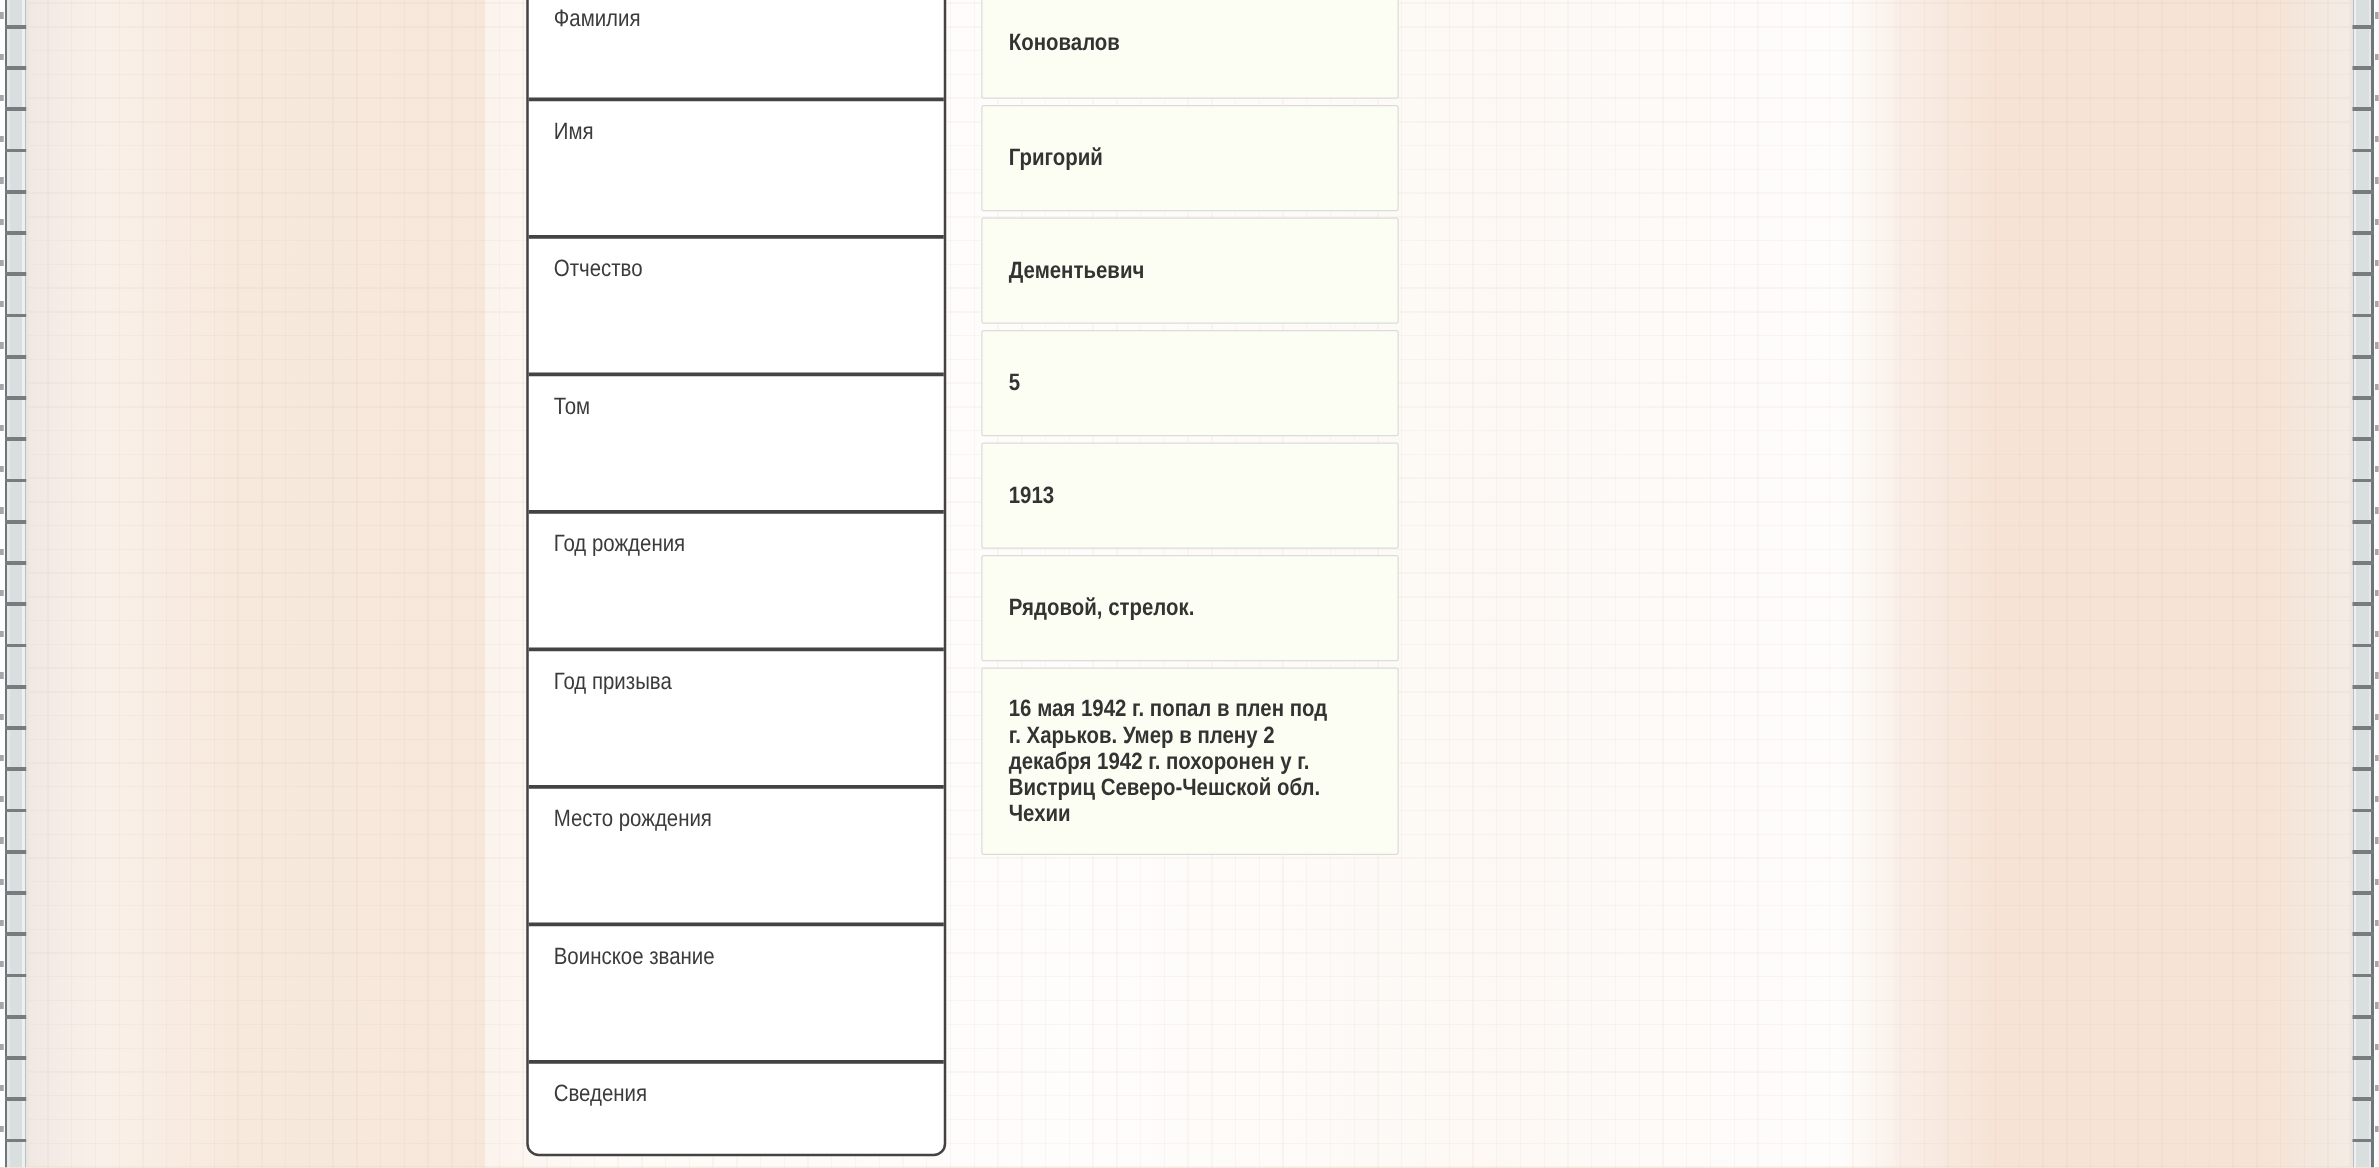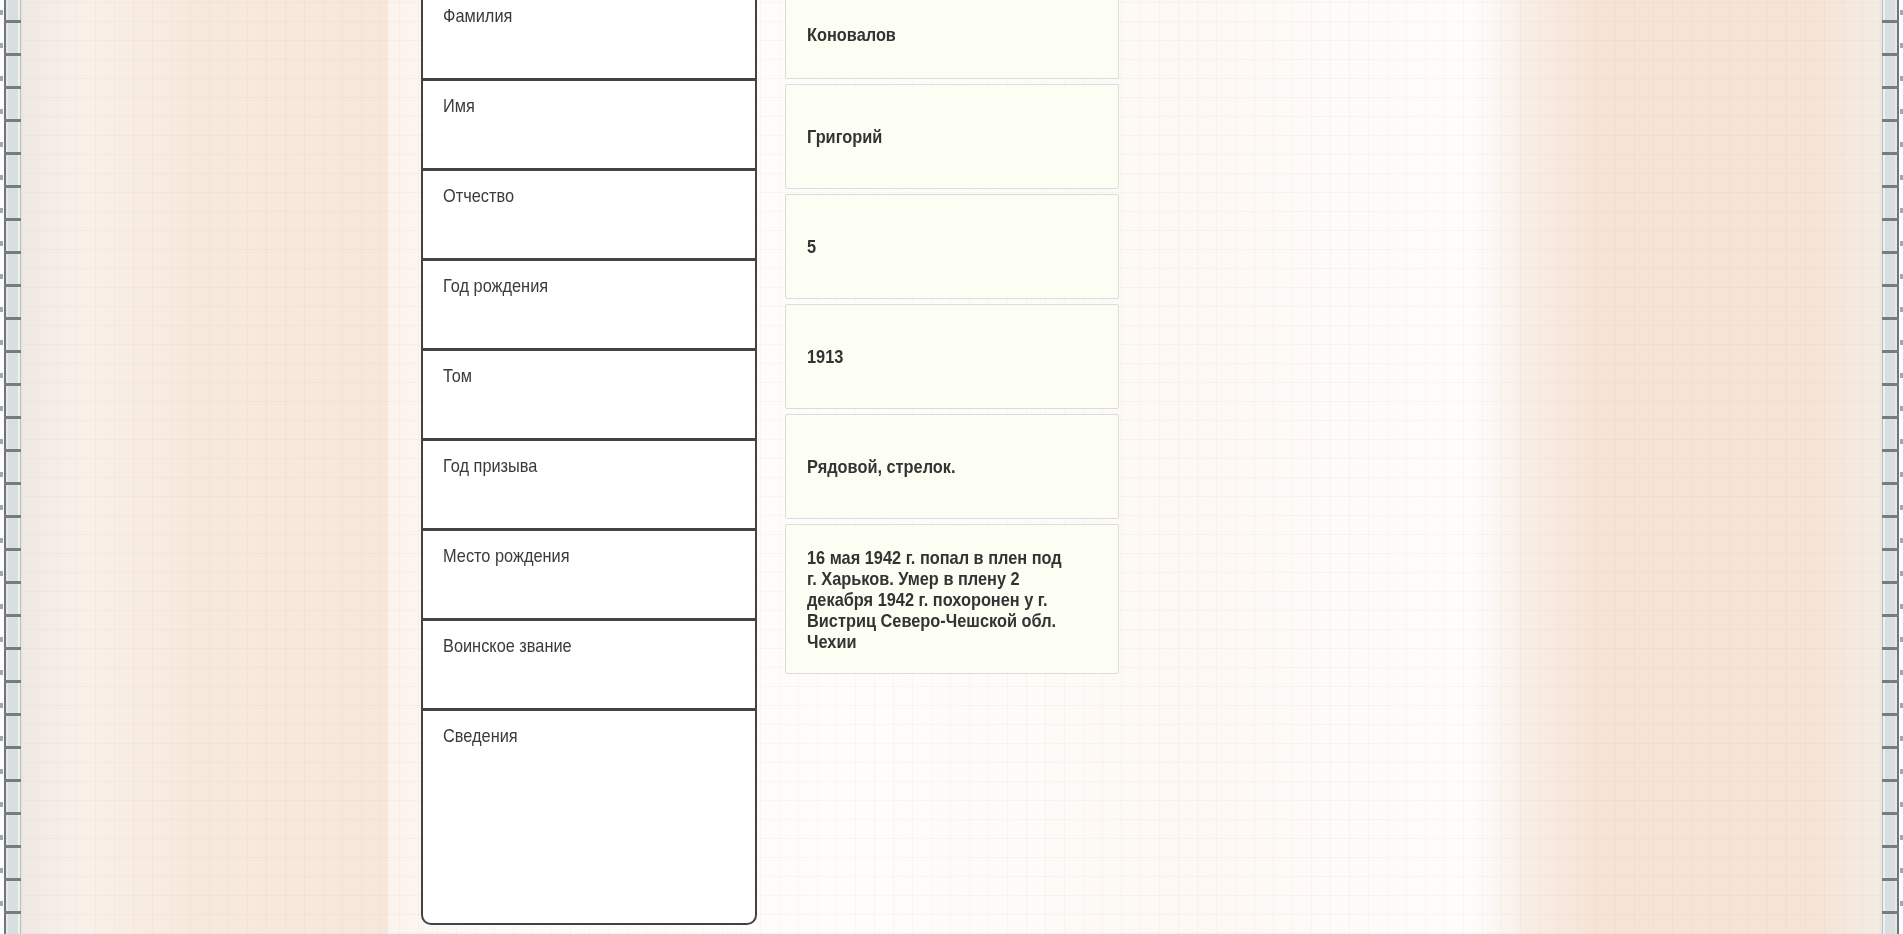--- a/index.html
+++ b/index.html
@@ -73,40 +73,40 @@
     position:absolute;left:0;top:0;width:336px;height:935px;
     box-sizing:border-box;
     background:#ffffff;
     border:2px solid var(--c-dark-border);
     border-radius:10px;
   }
   .lrow{
     box-sizing:border-box;
     padding:14px 18px 0 20px;
     border-bottom:3px solid var(--c-dark-border);
-    height:90px;
+    height:110px;
   }
   .lrow:first-child{height:89px;padding-top:13px;}
   .lrow:last-child{height:122px;border-bottom:none;}
   .lrow .ltext{
     display:block;
     font-size:19px;
     color:var(--c-label-text);
     transform:scaleX(0.86);
     transform-origin:left top;
     white-space:nowrap;
   }
 
   .values-col{
     position:absolute;left:364px;top:0;width:334px;
     display:flex;flex-direction:column;
   }
   .vcell{
     box-sizing:border-box;
-    width:334px;height:105px;
+    width:334px;height:85px;
     margin-bottom:5px;
     background:var(--c-value-bg);
     border:1px solid var(--c-value-border);
     border-radius:2px;
     display:flex;align-items:center;
     padding:0 14px 0 21px;
   }
   .vcell:first-child{height:89px;}
   .vcell:last-child{height:150px;margin-bottom:0;}
   .vcell .vtext{
@@ -136,24 +136,24 @@
     <div class="lrow">
       <span class="ltext">Фамилия</span>
     </div>
     <div class="lrow">
       <span class="ltext">Имя</span>
     </div>
     <div class="lrow">
       <span class="ltext">Отчество</span>
     </div>
     <div class="lrow">
-      <span class="ltext">Год рождения</span>
+      <span class="ltext">Том</span>
     </div>
     <div class="lrow">
-      <span class="ltext">Том</span>
+      <span class="ltext">Год рождения</span>
     </div>
     <div class="lrow">
       <span class="ltext">Год призыва</span>
     </div>
     <div class="lrow">
       <span class="ltext">Место рождения</span>
     </div>
     <div class="lrow">
       <span class="ltext">Воинское звание</span>
     </div>
@@ -163,20 +163,23 @@
   </div>
 
   <div class="values-col">
     <div class="vcell">
       <span class="vtext">Коновалов</span>
     </div>
     <div class="vcell">
       <span class="vtext">Григорий</span>
     </div>
     <div class="vcell">
+      <span class="vtext">Дементьевич</span>
+    </div>
+    <div class="vcell">
       <span class="vtext">5</span>
     </div>
     <div class="vcell">
       <span class="vtext">1913</span>
     </div>
     <div class="vcell">
       <span class="vtext">Рядовой, стрелок.</span>
     </div>
     <div class="vcell">
       <span class="vtext">16 мая 1942 г. попал в плен под

